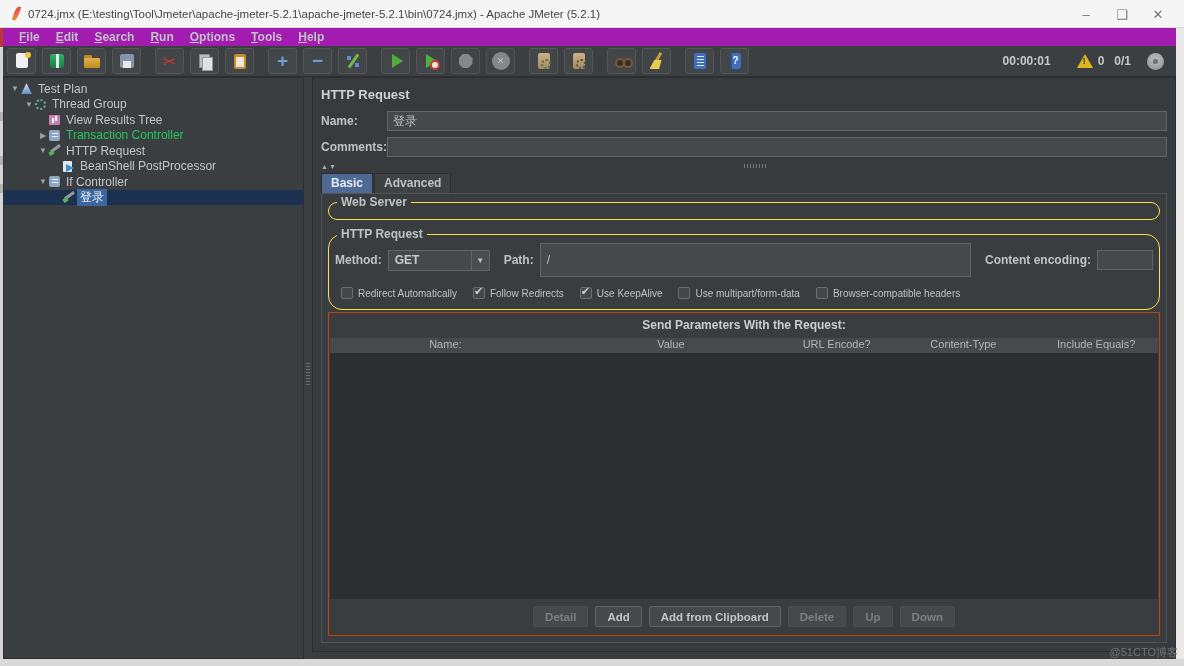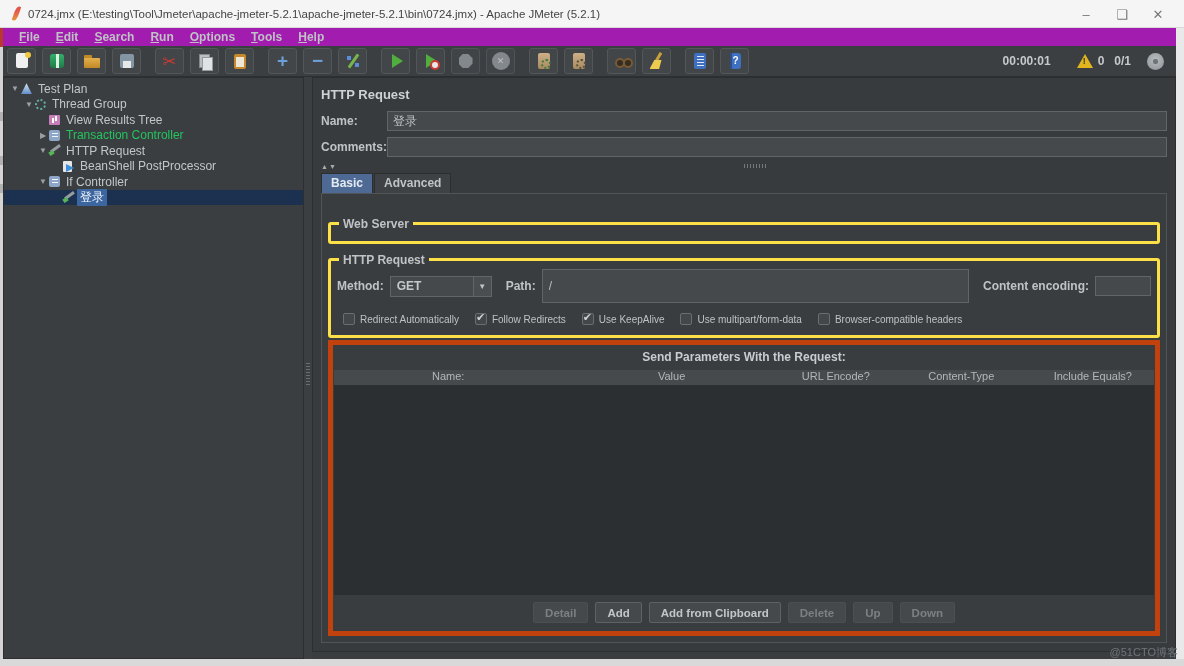--- a/index.html
+++ b/index.html
@@ -121,21 +121,21 @@
   .mini-divider::after { content:""; position:absolute; left:50%; top:3px; width:22px; height:4px;
     background:repeating-linear-gradient(90deg,#76797c 0 1px,transparent 1px 3px); }
 
   .tabs-row { display:flex; margin:2px 0 0 8px; position:relative; z-index:2; }
   .tab { font-size:12px; font-weight:bold; color:#c0c3c6; background:#3f4244; border:1px solid #2c2e30;
     border-bottom:none; padding:2px 9px 3px 9px; margin-right:1px; }
   .tab.selected { background:#4e6a94; color:#e3eaf4; }
   .content-box { flex:1; margin:0 8px 8px 8px; border:1px solid #515558; background:#3a3d3f;
     display:flex; flex-direction:column; padding:4px 4px 6px 4px; min-height:0; }
 
-  .group { border:3px solid #fde047; border-radius:3px; position:relative; margin:24px 2px 2px 2px; padding:8px 6px 8px 6px; }
+  .group { border:1px solid #fde047; border-radius:14px; position:relative; margin:4px 2px 2px 2px; padding:8px 6px 8px 6px; }
   .group-legend { position:absolute; top:-8px; left:8px; background:#3a3d3f; padding:0 4px;
     font-size:12px; font-weight:bold; color:#c0c3c6; }
   .inline-row { display:flex; align-items:center; gap:6px; }
   .inline-label { font-size:12px; font-weight:bold; color:#c0c3c6; white-space:nowrap; }
   .small-input { height:20px; background:#46494b; border:1px solid #616568; color:#a9adb0; font-size:12px;
     padding:0 5px; outline:none; font-family:"Liberation Sans",sans-serif; }
   .w-protocol { width:72px; } .w-server { flex:1; } .w-port { width:78px; } .w-enc { width:56px; }
   .dropdown { display:flex; align-items:stretch; width:102px; height:21px; background:#46494b; border:1px solid #616568; }
   .dropdown-value { flex:1; font-size:12px; font-weight:bold; color:#c6c9cc; display:flex; align-items:center; padding-left:6px; }
   .dropdown-btn { width:18px; border-left:1px solid #616568; display:flex; align-items:center; justify-content:center;
@@ -144,21 +144,21 @@
     font-size:12px; padding:0 6px; outline:none; font-family:"Liberation Sans",sans-serif; }
 
   .checks-row { display:flex; align-items:center; gap:16px; margin:10px 4px 2px 6px; }
   .check-item { display:flex; align-items:center; gap:5px; }
   .checkbox { width:12px; height:12px; background:#43474a; border:1px solid #6a6e71; border-radius:2px;
     position:relative; flex:none; }
   .checkbox.checked::after { content:"✔"; position:absolute; left:0px; top:-3px; color:#cdd1d4; font-size:11px; }
   .check-label { font-size:10px; color:#bfc2c5; white-space:nowrap; }
 
   .param-tabs { display:flex; margin:10px 0 0 2px; position:relative; z-index:2; }
-  .param-panel { flex:1; border:5px solid #c2410c; margin:0 2px; display:flex; flex-direction:column; min-height:0; }
+  .param-panel { flex:1; border:1px solid #c2410c; margin:0 2px; display:flex; flex-direction:column; min-height:0; }
   .table-caption { text-align:center; font-size:12px; font-weight:bold; color:#c9ccd0; padding:5px 0 6px 0; }
   .param-header { display:flex; height:15px; background:#474a4d; gap:1px; margin:0 1px; }
   .param-col { font-size:11px; color:#b3b6b9; text-align:center; overflow:hidden; white-space:nowrap; }
   .param-body { flex:1; background:#2c2f31; margin:0 1px; }
   .btn-row { display:flex; justify-content:center; gap:7px; padding:7px 0 8px 0; background:#3a3d3f; }
   .jbtn { height:21px; padding:0 11px; background:#45494b; border:1px solid #5e6264; border-radius:2px;
     color:#c3c6c9; font-size:11.5px; font-weight:bold; display:flex; align-items:center; }
   .jbtn.disabled { color:#7b8083; border-color:#4b4f52; }
 
   

